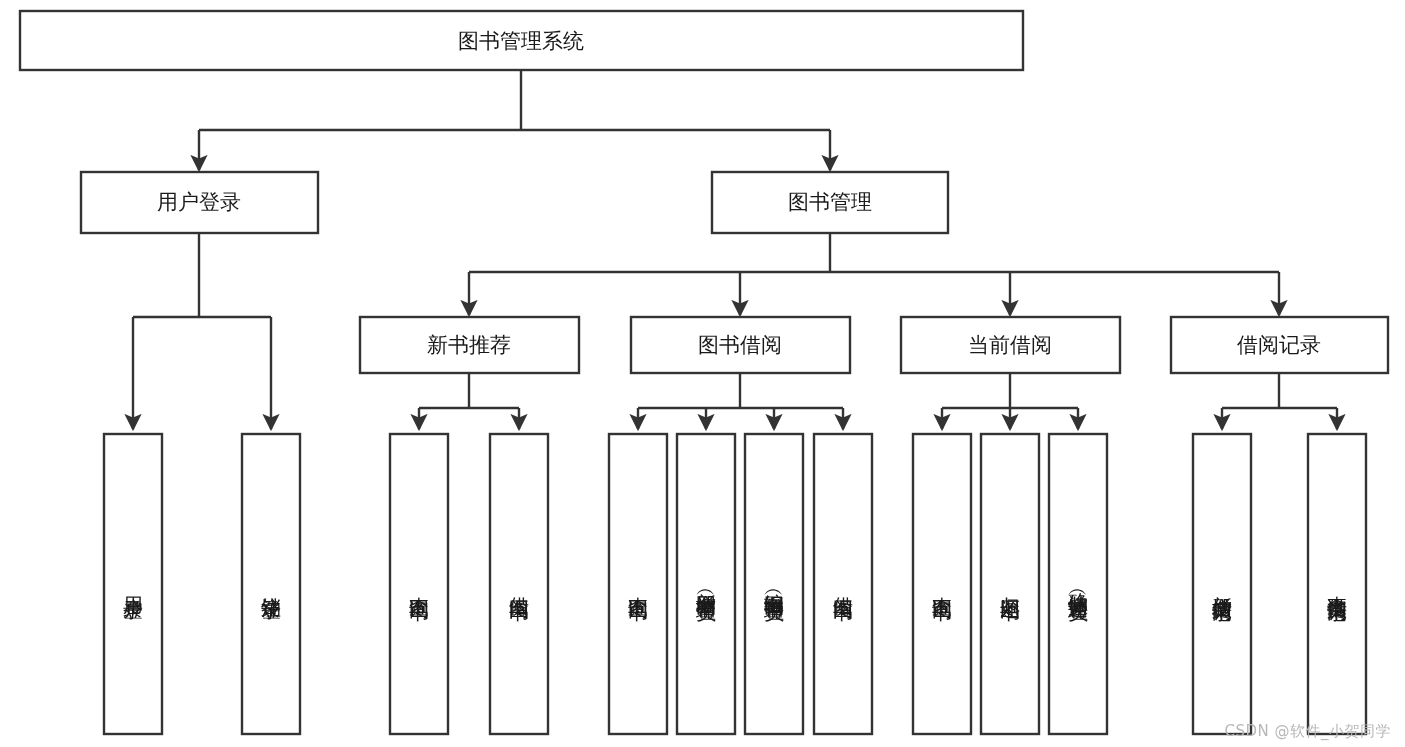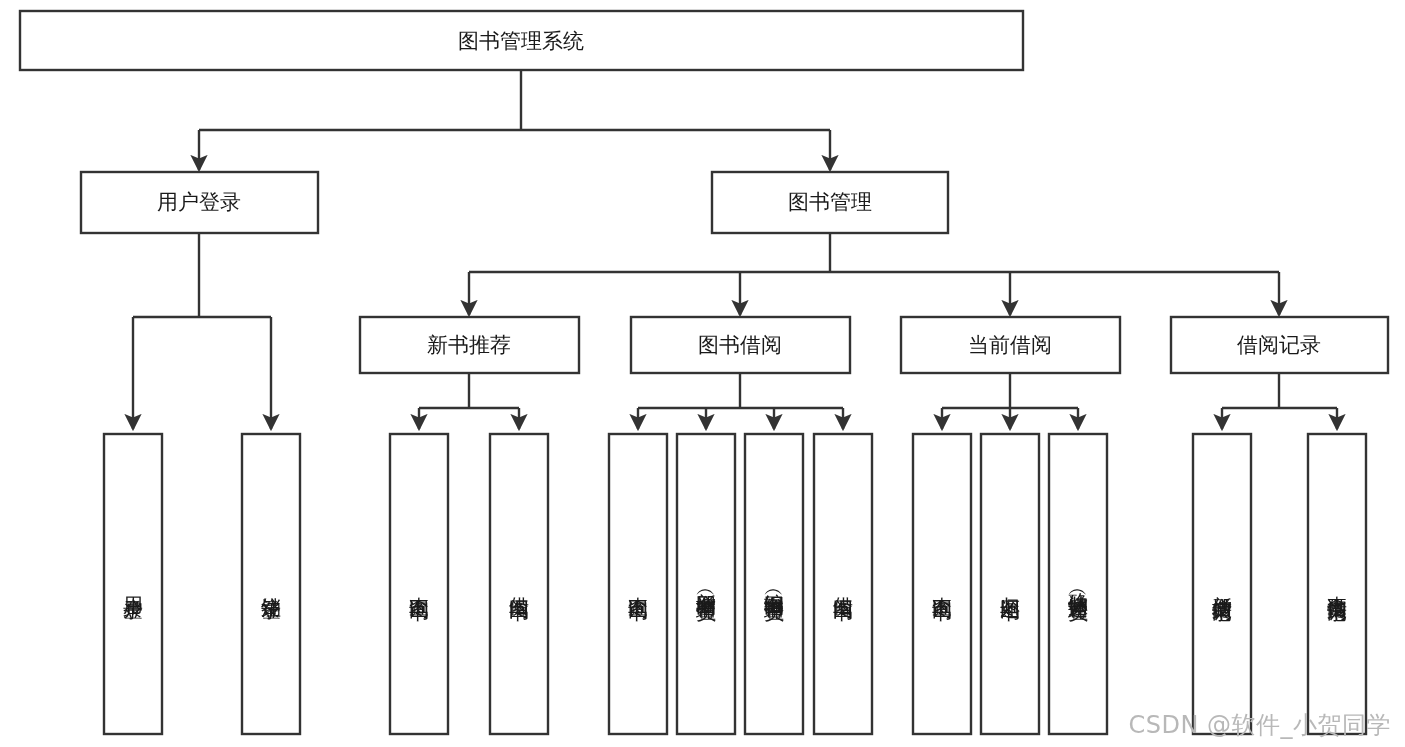--- a/index.html
+++ b/index.html
@@ -63,21 +63,21 @@
     display: flex;
     align-items: center;
     justify-content: center;
     pointer-events: none;
   }
   .watermark {
     position: absolute;
     right: 14px;
     bottom: 6px;
     font-family: "DejaVu Sans", "Liberation Sans", sans-serif;
-    font-size: 24px;
+    font-size: 15px;
     color: #b8b8b8;
     letter-spacing: 0.5px;
     white-space: nowrap;
     margin-left: 8px;
   }
 </style>
 </head>
 <body>
 
 <div id="diagram-root">

